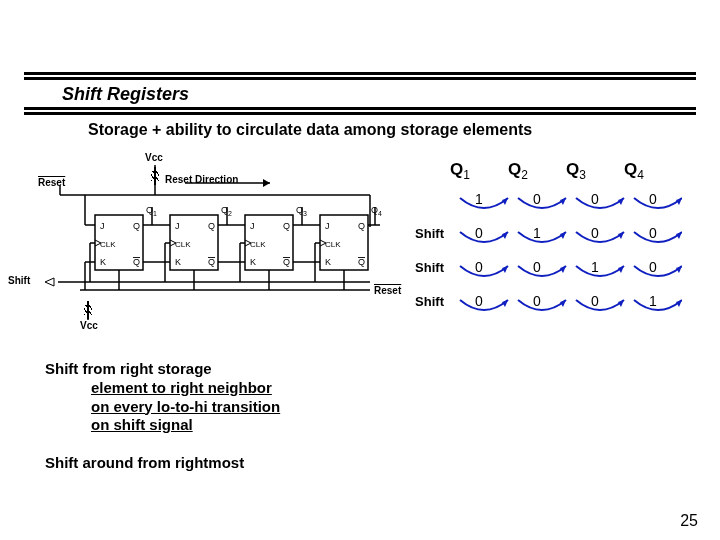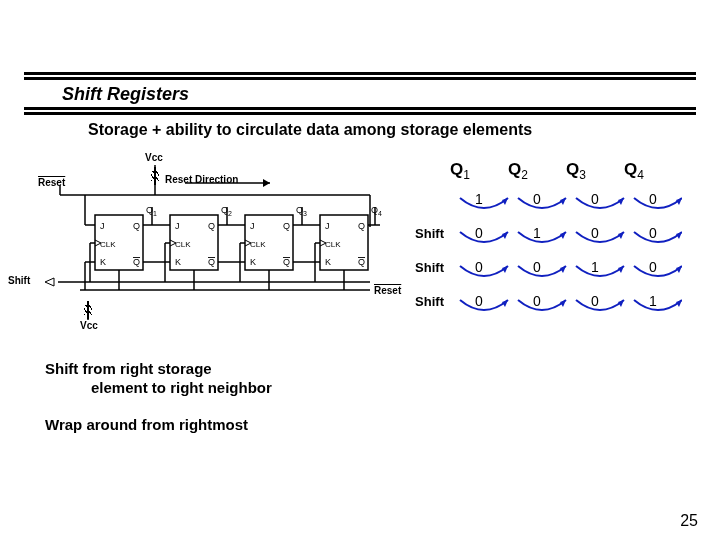--- a/index.html
+++ b/index.html
@@ -100,21 +100,21 @@
     z-index: 1;
   }
   .explain {
     position: absolute;
     left: 45px;
     top: 360px;
     font-size: 15px;
     font-weight: bold;
     line-height: 1.25;
   }
-  .explain .indent { padding-left: 46px; display: block; }
+  .explain .indent { padding-left: 46px; display: block; text-decoration: underline; }
   .pagenum {
     position: absolute;
     right: 22px;
     bottom: 10px;
     font-size: 16px;
     margin-top: 11px;
   }
 </style>
 </head>
 <body>
@@ -320,17 +320,19 @@
           <path d="M 184 2 Q 208 22 232 2" stroke="#1020c0" stroke-width="2" fill="none"></path>
           <polygon points="232,2 226,4 229,9" fill="#1020c0"></polygon>
         </svg>
       </div>
     </div>
 </div>
 
 <div class="explain">
   <span>Shift from right storage</span><br>
   <span class="indent">element to right neighbor</span>
+  <span class="indent">on every lo-to-hi transition</span>
+  <span class="indent">on shift signal</span>
   <br>
-  <span>Wrap around from rightmost</span><br>
+  <span>Shift around from rightmost</span><br>
 </div>
 
 <div class="pagenum">25</div>
 
 </body></html>

